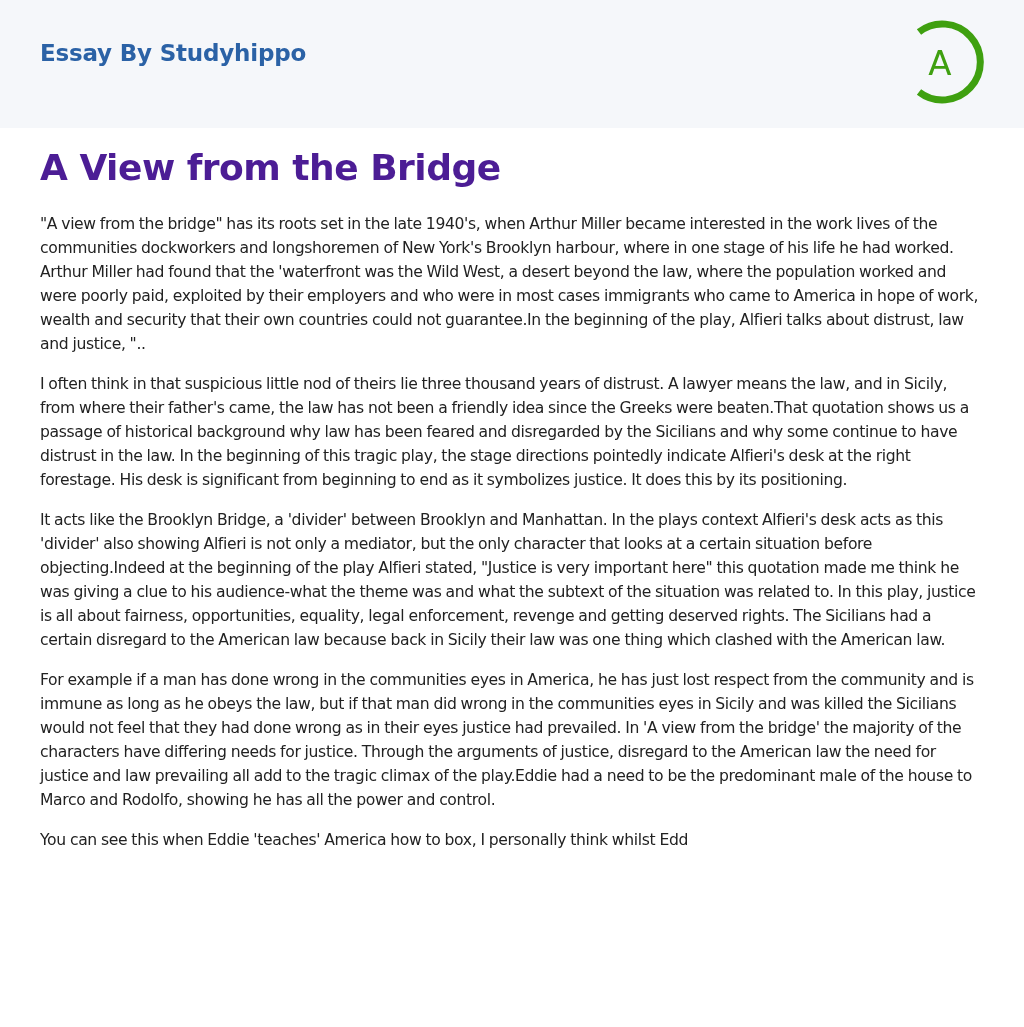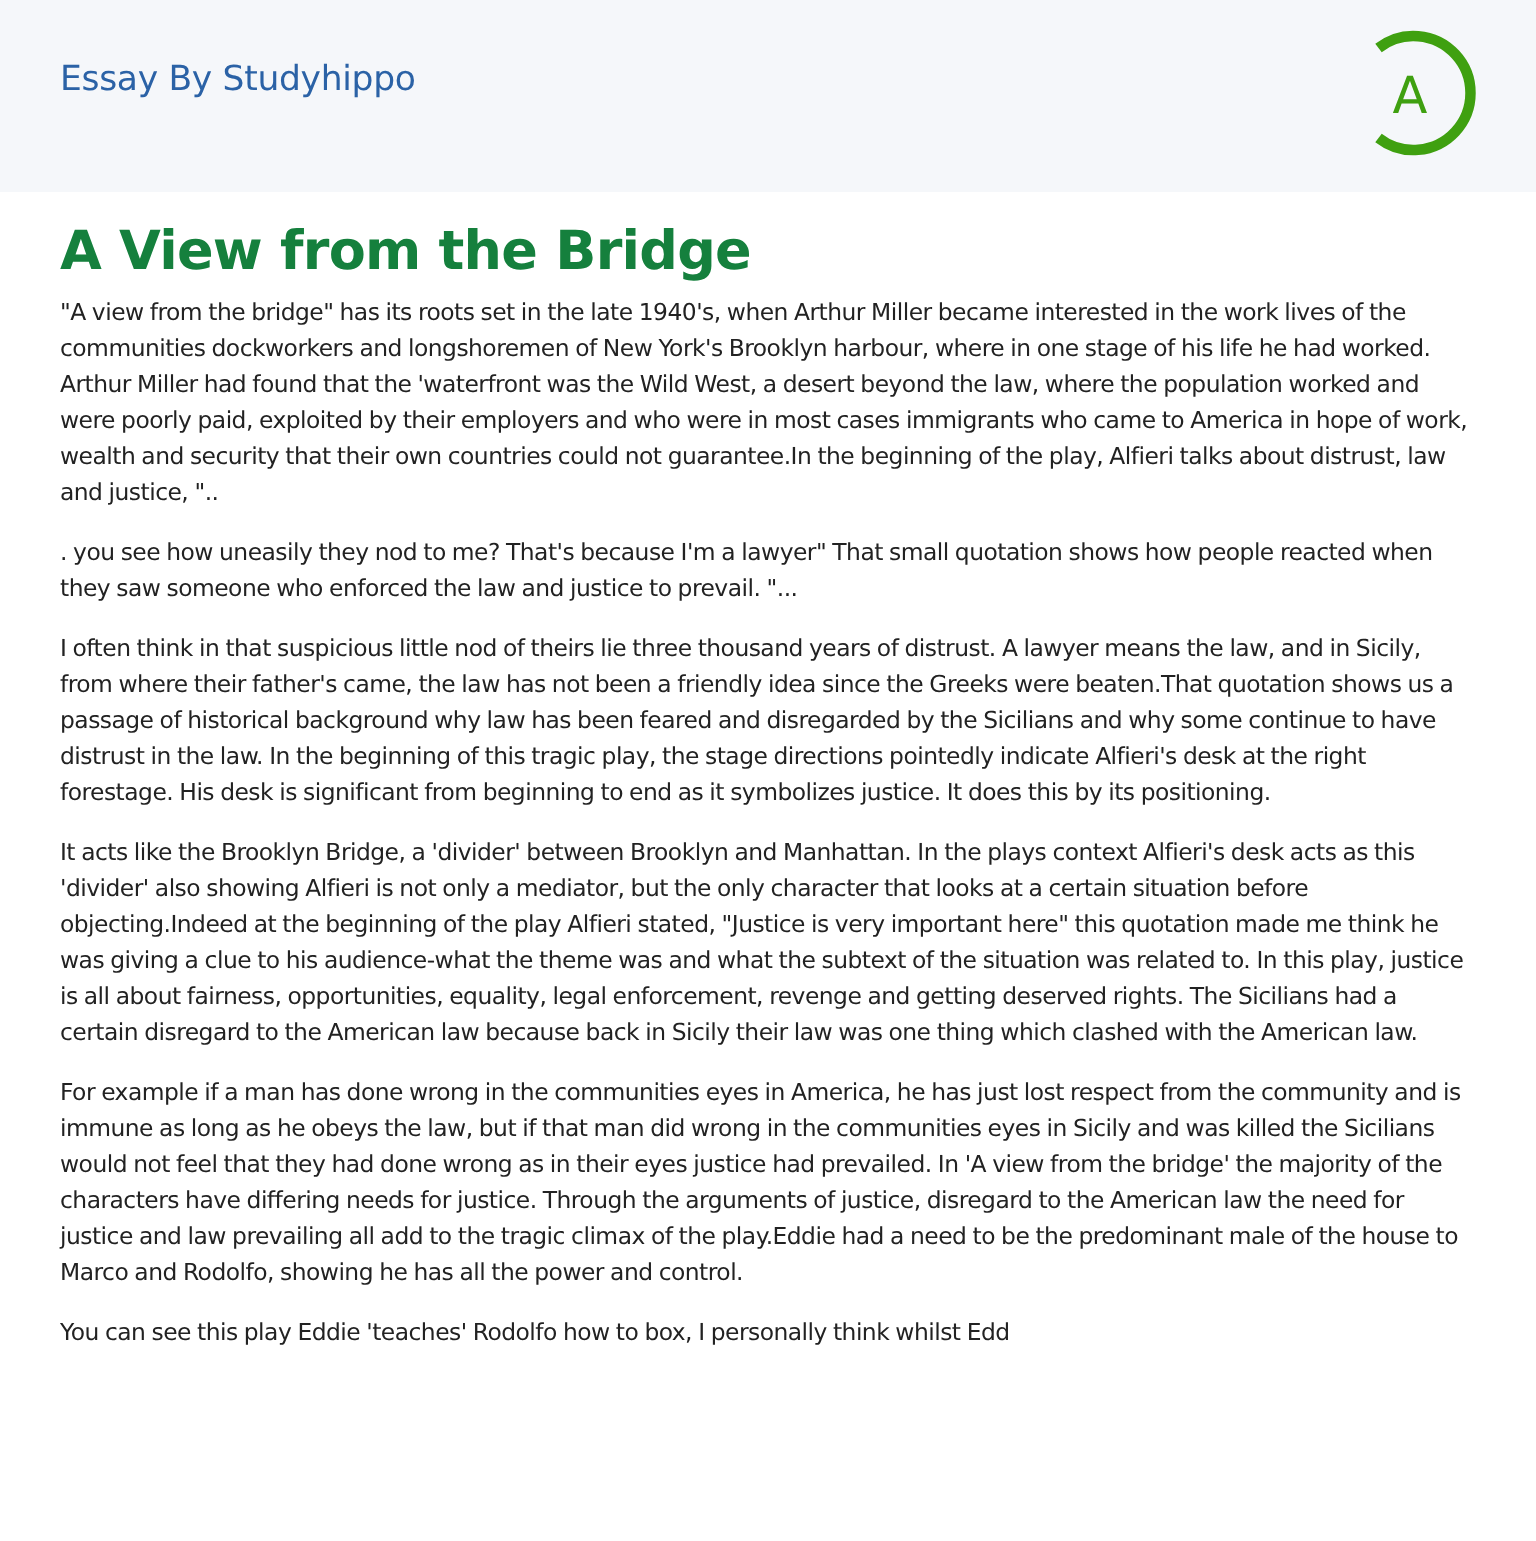--- a/index.html
+++ b/index.html
@@ -4,34 +4,34 @@
 <style>
   * { box-sizing: border-box; margin: 0; padding: 0; }
   html, body { width: 1024px; height: 1027px; overflow: hidden; background: #ffffff; }
   body { font-family: "DejaVu Sans", sans-serif; color: #222222; }
   .header {
     position: absolute; left: 0; top: 0; width: 1024px; height: 128px;
     background: #f5f7fa;
   }
   .brand {
     position: absolute; left: 40px; top: 40px;
-    font-size: 23px; font-weight: normal; color: #2b62a6; letter-spacing: -0.2px;
+    font-size: 23px; font-weight: bold; color: #2b62a6; letter-spacing: -0.2px;
   }
   .url {
     position: absolute; left: 40px; top: 83px;
     font-size: 16px; color: #2b62a6; letter-spacing: -0.3px;
     text-decoration: none;
   }
   .logo {
     position: absolute; left: 912px; top: 19px; width: 74px; height: 86px;
   }
   .main { position: absolute; left: 40px; top: 146px; width: 944px; }
   .title {
-    font-size: 36px; font-weight: bold; color: #15803d; line-height: 44px;
-    letter-spacing: -0.5px; margin-bottom: 6px;
+    font-size: 36px; font-weight: bold; color: #4c1d95; line-height: 44px;
+    letter-spacing: -0.5px; margin-bottom: 22px;
   }
   .para {
     font-size: 15.6px; line-height: 24px; color: #222222;
     letter-spacing: -0.35px; word-spacing: -0.5px;
     margin-bottom: 16px;
   }
 </style>
 </head>
 <body>
 
@@ -41,18 +41,17 @@
     <svg width="74" height="86" viewBox="0 0 74 86">
       <path d="M 7 13 A 38 38 0 1 1 7 73" fill="none" stroke="#3fa010" stroke-width="7" stroke-linecap="butt"></path>
       <text x="28" y="56" font-family="DejaVu Sans, sans-serif" font-size="34" fill="#3fa010" text-anchor="middle">A</text>
     </svg>
   </div>
 </div>
 
 <div class="main">
   <h1 class="title">A View from the Bridge</h1>
   <p class="para">"A view from the bridge" has its roots set in the late 1940's, when Arthur Miller became interested in the work lives of the communities dockworkers and longshoremen of New York's Brooklyn harbour, where in one stage of his life he had worked. Arthur Miller had found that the 'waterfront was the Wild West, a desert beyond the law, where the population worked and were poorly paid, exploited by their employers and who were in most cases immigrants who came to America in hope of work, wealth and security that their own countries could not guarantee.In the beginning of the play, Alfieri talks about distrust, law and justice, "..</p>
-  <p class="para">. you see how uneasily they nod to me? That's because I'm a lawyer" That small quotation shows how people reacted when they saw someone who enforced the law and justice to prevail. "...</p>
   <p class="para">I often think in that suspicious little nod of theirs lie three thousand years of distrust. A lawyer means the law, and in Sicily, from where their father's came, the law has not been a friendly idea since the Greeks were beaten.That quotation shows us a passage of historical background why law has been feared and disregarded by the Sicilians and why some continue to have distrust in the law. In the beginning of this tragic play, the stage directions pointedly indicate Alfieri's desk at the right forestage. His desk is significant from beginning to end as it symbolizes justice. It does this by its positioning.</p>
   <p class="para">It acts like the Brooklyn Bridge, a 'divider' between Brooklyn and Manhattan. In the plays context Alfieri's desk acts as this 'divider' also showing Alfieri is not only a mediator, but the only character that looks at a certain situation before objecting.Indeed at the beginning of the play Alfieri stated, "Justice is very important here" this quotation made me think he was giving a clue to his audience-what the theme was and what the subtext of the situation was related to. In this play, justice is all about fairness, opportunities, equality, legal enforcement, revenge and getting deserved rights. The Sicilians had a certain disregard to the American law because back in Sicily their law was one thing which clashed with the American law.</p>
   <p class="para">For example if a man has done wrong in the communities eyes in America, he has just lost respect from the community and is immune as long as he obeys the law, but if that man did wrong in the communities eyes in Sicily and was killed the Sicilians would not feel that they had done wrong as in their eyes justice had prevailed. In 'A view from the bridge' the majority of the characters have differing needs for justice. Through the arguments of justice, disregard to the American law the need for justice and law prevailing all add to the tragic climax of the play.Eddie had a need to be the predominant male of the house to Marco and Rodolfo, showing he has all the power and control.</p>
-  <p class="para">You can see this play Eddie 'teaches' Rodolfo how to box, I personally think whilst Edd</p>
+  <p class="para">You can see this when Eddie 'teaches' America how to box, I personally think whilst Edd</p>
 </div>
 
 </body></html>

